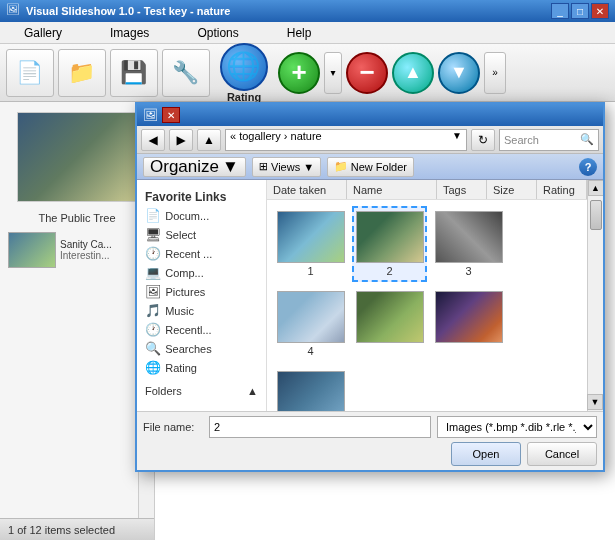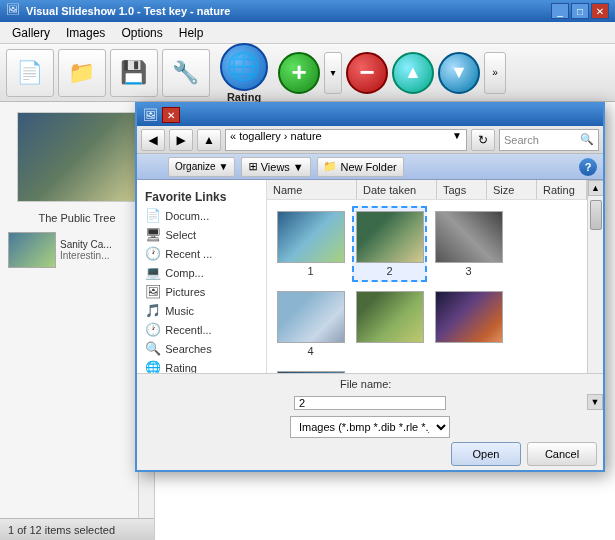--- a/index.html
+++ b/index.html
@@ -24,21 +24,22 @@
     }
     .title-btn.close { background: #c0392b; }
 
     
     .menu-bar {
       background: #f0f0f0;
       border-bottom: 1px solid #ccc;
       height: 22px;
       display: flex;
       align-items: center;
-      padding: 0 4px;
+      padding: 0 16px;
+      gap: 32px;
     }
     .menu-item {
       padding: 2px 8px;
       font-size: 12px;
       cursor: pointer;
       color: #000;
     }
 
     
     .toolbar {
@@ -197,21 +198,21 @@
     
     .dialog-toolbar2 {
       background: linear-gradient(to bottom, #c8d8f0, #a8c0e8);
       height: 26px;
       display: flex; align-items: center; padding: 0 6px; gap: 6px;
       border-bottom: 1px solid #8a9abb;
     }
     .organize-btn {
       height: 20px; padding: 0 6px; background: linear-gradient(to bottom, #fff, #ddd);
       border: 1px solid #bbb; border-radius: 2px; cursor: pointer;
-      display: flex; align-items: center; font-size: 10px; gap: 3px; margin-left: 25px;
+      display: flex; align-items: center; font-size: 17px; gap: 3px;
     }
     .views-btn {
       height: 20px; padding: 0 6px; background: linear-gradient(to bottom, #fff, #ddd);
       border: 1px solid #bbb; border-radius: 2px; cursor: pointer;
       display: flex; align-items: center; font-size: 11px; gap: 3px;
     }
     .new-folder-btn {
       height: 20px; padding: 0 6px; background: linear-gradient(to bottom, #fff, #ddd);
       border: 1px solid #bbb; border-radius: 2px; cursor: pointer;
       display: flex; align-items: center; font-size: 11px; gap: 3px;
@@ -292,21 +293,21 @@
     .img-road { background: linear-gradient(135deg, #4a6a3a 20%, #8ab060 60%, #c0c870 100%); }
     .img-sunset { background: linear-gradient(135deg, #1a1a3a 0%, #604080 40%, #c06030 80%, #e09060 100%); }
     .img-lake { background: linear-gradient(135deg, #2a4a6a 0%, #4a7a9a 50%, #7aaaca 100%); }
 
     
     .dialog-bottom {
       background: #f0f0f0; border-top: 1px solid #ccc;
       padding: 4px 6px; display: flex; flex-direction: column; gap: 4px;
     }
     .filename-row {
-      display: flex; align-items: center; gap: 6px; flex-direction: column;
+      display: flex; align-items: center; gap: 6px;
     }
     .filename-label { font-size: 11px; color: #333; width: 60px; }
     .filename-input {
       flex: 1; height: 22px; border: 1px solid #aaa; background: white;
       padding: 0 4px; font-size: 11px;
     }
     .filetype-select {
       width: 160px; height: 22px; border: 1px solid #aaa; background: white;
       padding: 0 4px; font-size: 11px;
     }
@@ -512,22 +513,22 @@
         </div>
         <div class="nav-separator"></div>
         <div class="nav-item">
           <span>Folders</span>
           <span style="margin-left:auto;">▲</span>
         </div>
       </div>
 
       <div class="dialog-files">
         <div class="files-header">
+          <div class="files-header-col date">Date taken</div>
           <div class="files-header-col name">Name</div>
-          <div class="files-header-col date">Date taken</div>
           <div class="files-header-col tags">Tags</div>
           <div class="files-header-col size">Size</div>
           <div class="files-header-col rating">Rating</div>
         </div>
         <div class="files-grid">
           <div class="file-thumb">
             <div class="file-img img-landscape"></div>
             <div class="file-label">1</div>
           </div>
           <div class="file-thumb selected">

